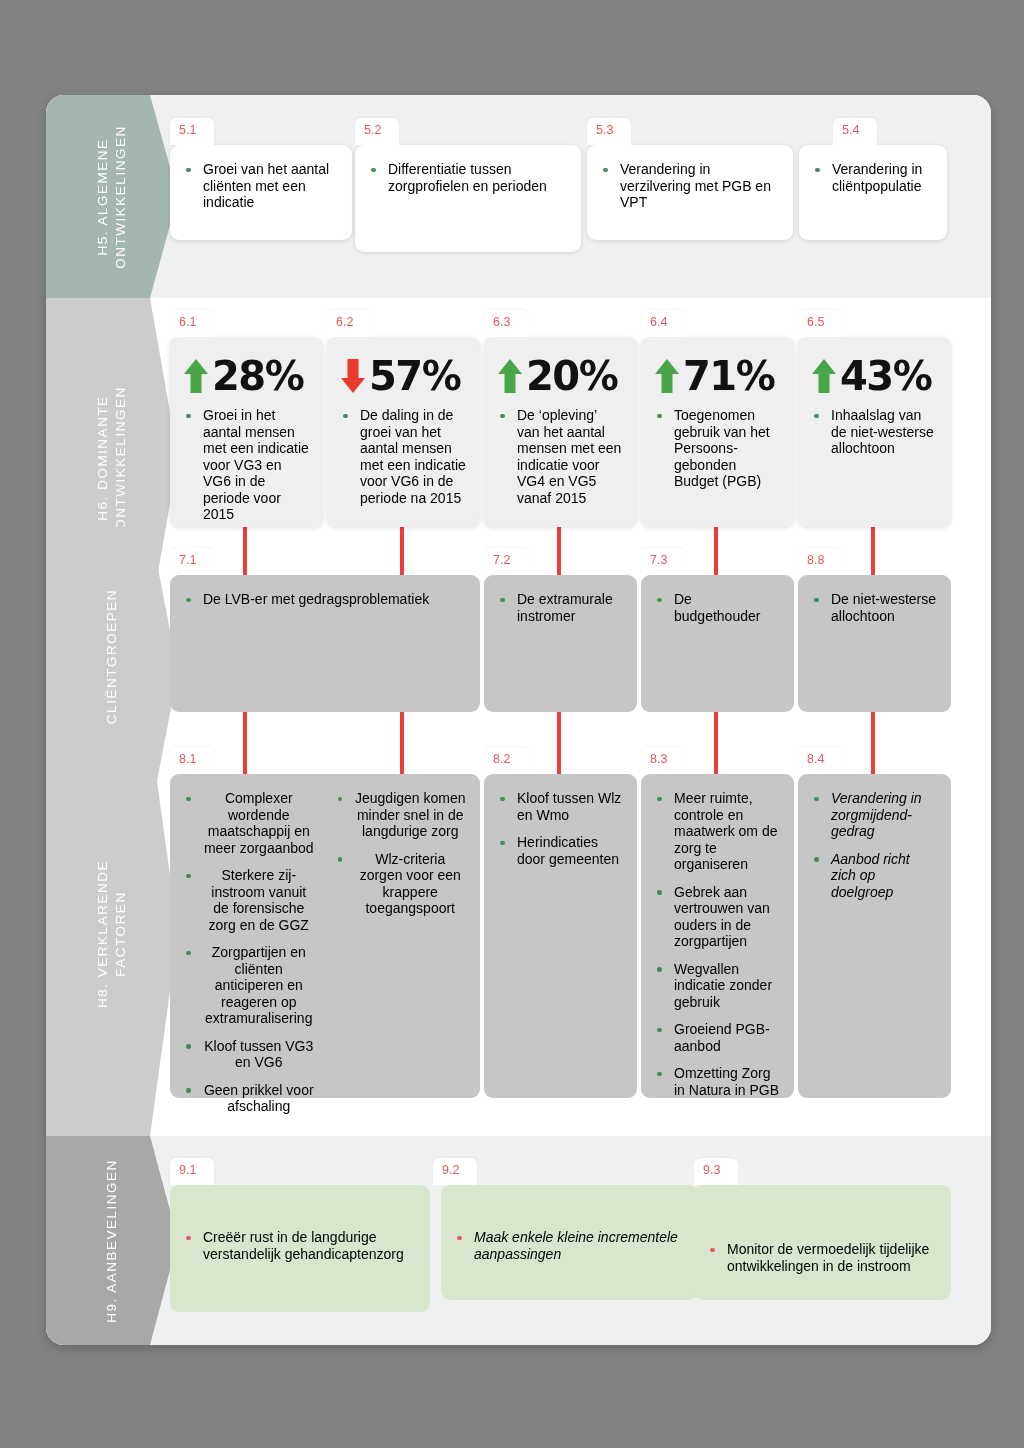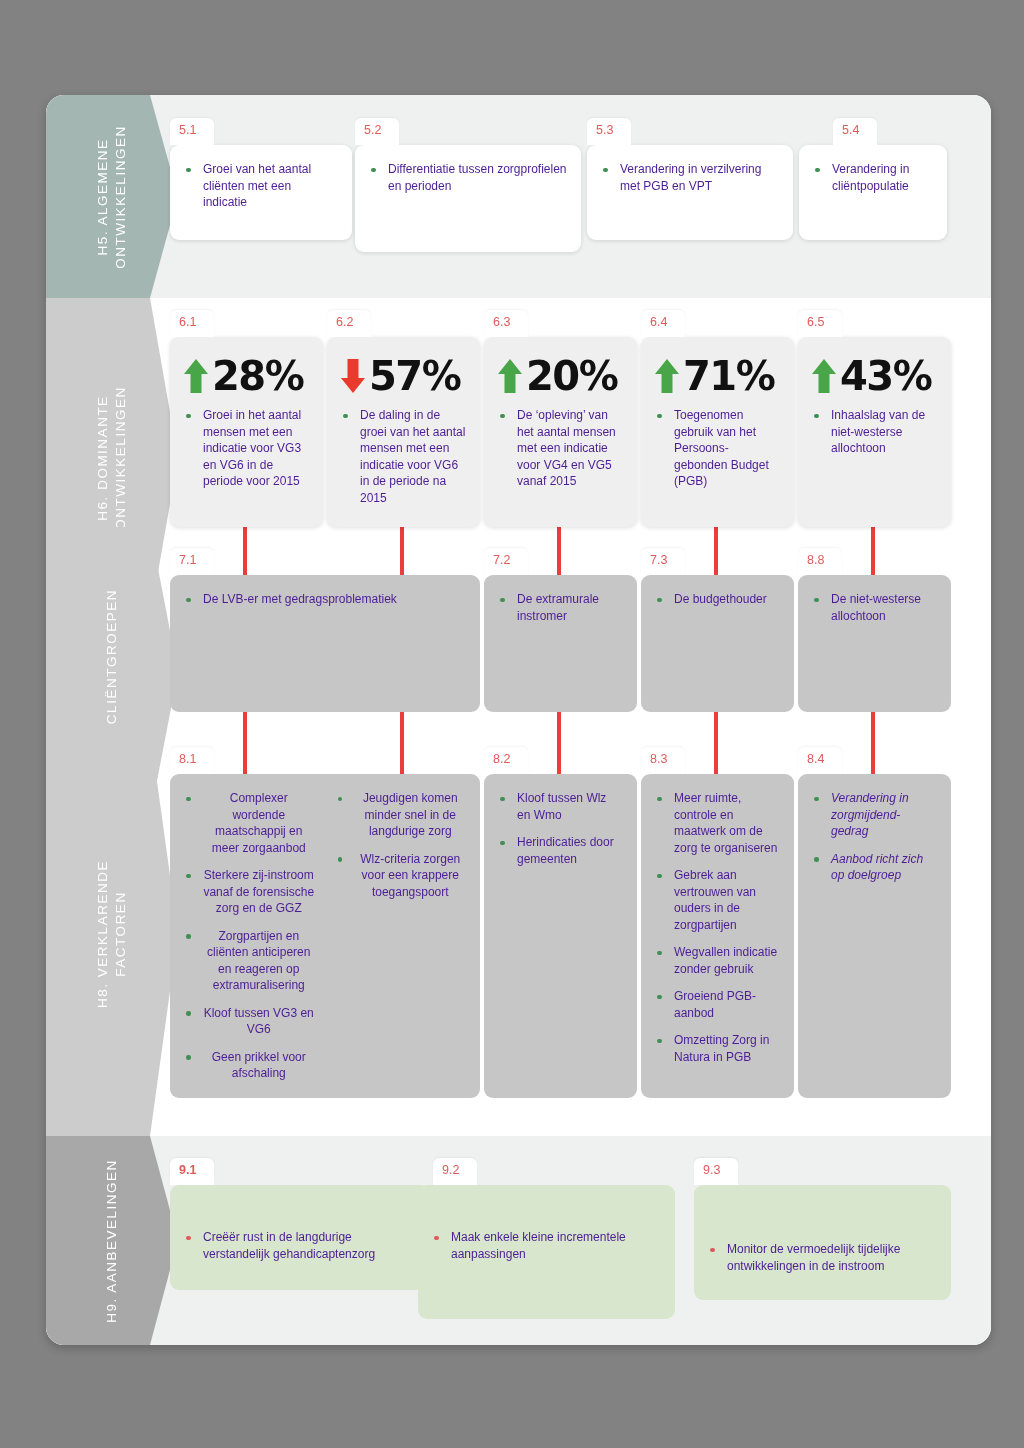--- a/index.html
+++ b/index.html
@@ -75,23 +75,23 @@
   .card.gray   { background: #c6c6c6; }
   .card.green  { background: #d8e6cd; }
 
   .card-inner { padding: 16px 14px 12px 13px; }
 
   ul.bullets { list-style: none; }
   ul.bullets li {
     position: relative;
     padding-left: 20px;
     margin-bottom: 11px;
-    font-size: 12px;
+    font-size: 14px;
     line-height: 16.5px;
-    color: #4c1d95;
+    color: #000000;
   }
   ul.bullets li:last-child { margin-bottom: 0; }
   ul.bullets li::before {
     content: "";
     position: absolute;
     left: 3px; top: 6.5px;
     width: 4.5px; height: 4.5px;
     border-radius: 50%;
     background: #3f8f53;
   }
@@ -344,21 +344,21 @@
   <div class="conn" style="left:354px; top:617px; height:62px;"></div>
   <div class="conn" style="left:511px; top:617px; height:62px;"></div>
   <div class="conn" style="left:668px; top:617px; height:62px;"></div>
   <div class="conn" style="left:825px; top:617px; height:62px;"></div>
 
   <div class="tab" style="left:124px; top:652px;">8.1</div>
   <div class="card gray" style="left:124px; top:679px; width:310px; height:324px;">
     <div class="card-inner twocol">
       <ul class="bullets">
         <li>Complexer wordende maatschappij en meer zorgaanbod</li>
-        <li>Sterkere zij-instroom vanaf de forensische zorg en de GGZ</li>
+        <li>Sterkere zij-instroom vanuit de forensische zorg en de GGZ</li>
         <li>Zorgpartijen en cliënten anticiperen en reageren op extramuralisering</li>
         <li>Kloof tussen VG3 en VG6</li>
         <li>Geen prikkel voor afschaling</li>
       </ul>
       <ul class="bullets">
         <li>Jeugdigen komen minder snel in de langdurige zorg</li>
         <li>Wlz-criteria zorgen voor een krappere toegangspoort</li>
       </ul>
     </div>
   </div>
@@ -389,31 +389,31 @@
   <div class="tab" style="left:752px; top:652px;">8.4</div>
   <div class="card gray" style="left:752px; top:679px; width:153px; height:324px;font-style:italic;">
     <div class="card-inner">
       <ul class="bullets">
         <li>Verandering in zorgmijdend-gedrag</li>
         <li>Aanbod richt zich op doelgroep</li>
       </ul>
     </div>
   </div>
 
-  <div class="tab" style="left:124px; top:1063px;font-weight:bold;">9.1</div>
-  <div class="card green" style="left:124px; top:1090px; width:260px; height:105px;">
+  <div class="tab" style="left:124px; top:1063px;">9.1</div>
+  <div class="card green" style="left:124px; top:1090px; width:260px; height:127px;">
     <div class="card-inner" style="padding-top:44px;">
       <ul class="bullets red-dot">
         <li>Creëër rust in de langdurige verstandelijk gehandicaptenzorg</li>
       </ul>
     </div>
   </div>
 
   <div class="tab" style="left:387px; top:1063px;">9.2</div>
-  <div class="card green" style="left:372px; top:1090px; width:257px; height:134px;">
+  <div class="card green" style="left:395px; top:1090px; width:257px; height:115px;font-style:italic;">
     <div class="card-inner" style="padding-top:44px;">
       <ul class="bullets red-dot">
         <li>Maak enkele kleine incrementele aanpassingen</li>
       </ul>
     </div>
   </div>
 
   <div class="tab" style="left:648px; top:1063px;">9.3</div>
   <div class="card green" style="left:648px; top:1090px; width:257px; height:115px;">
     <div class="card-inner" style="padding-top:56px;">

